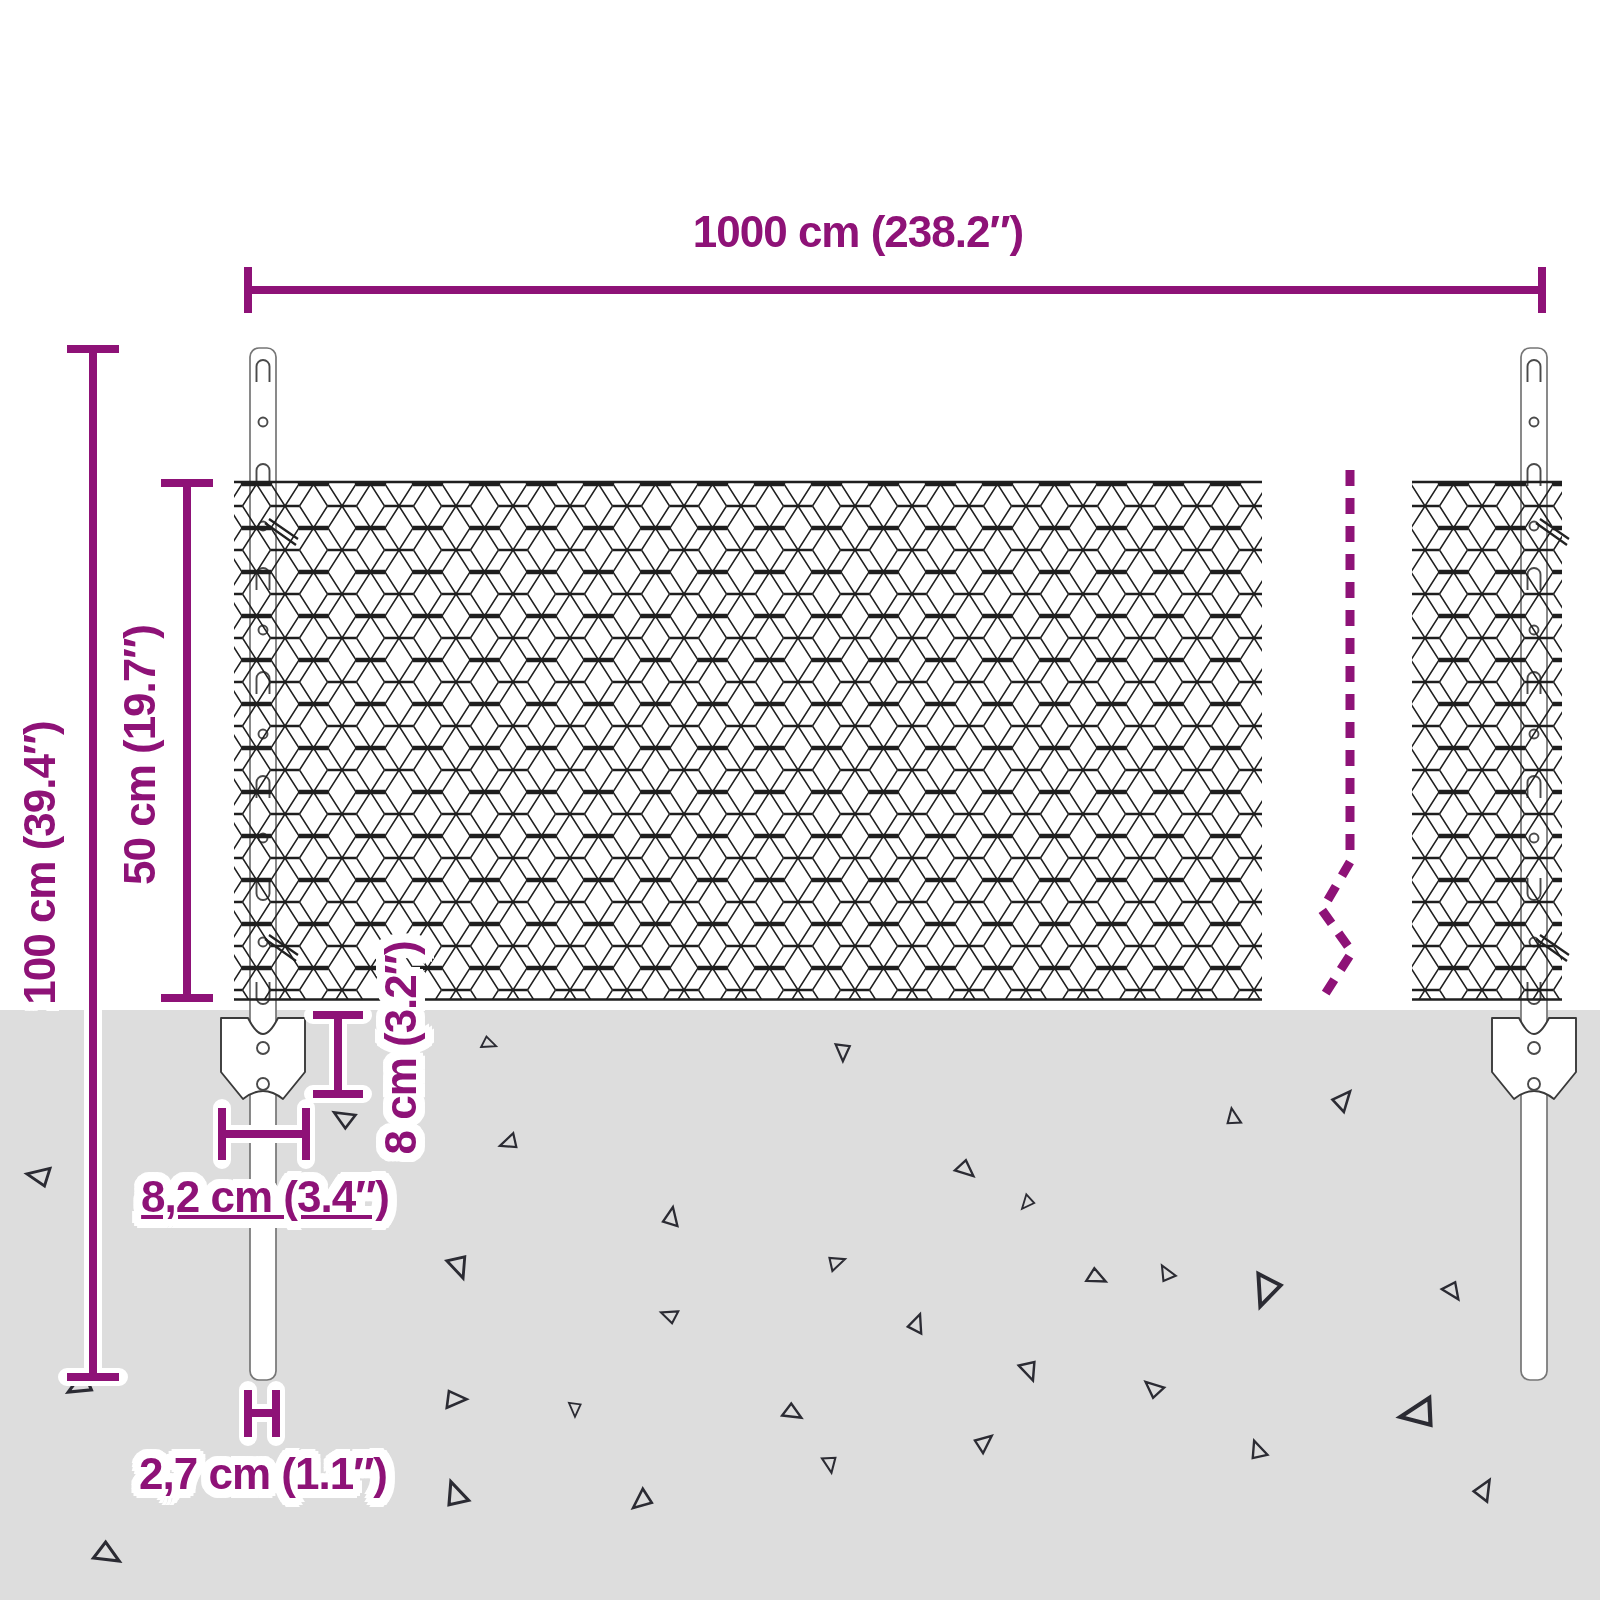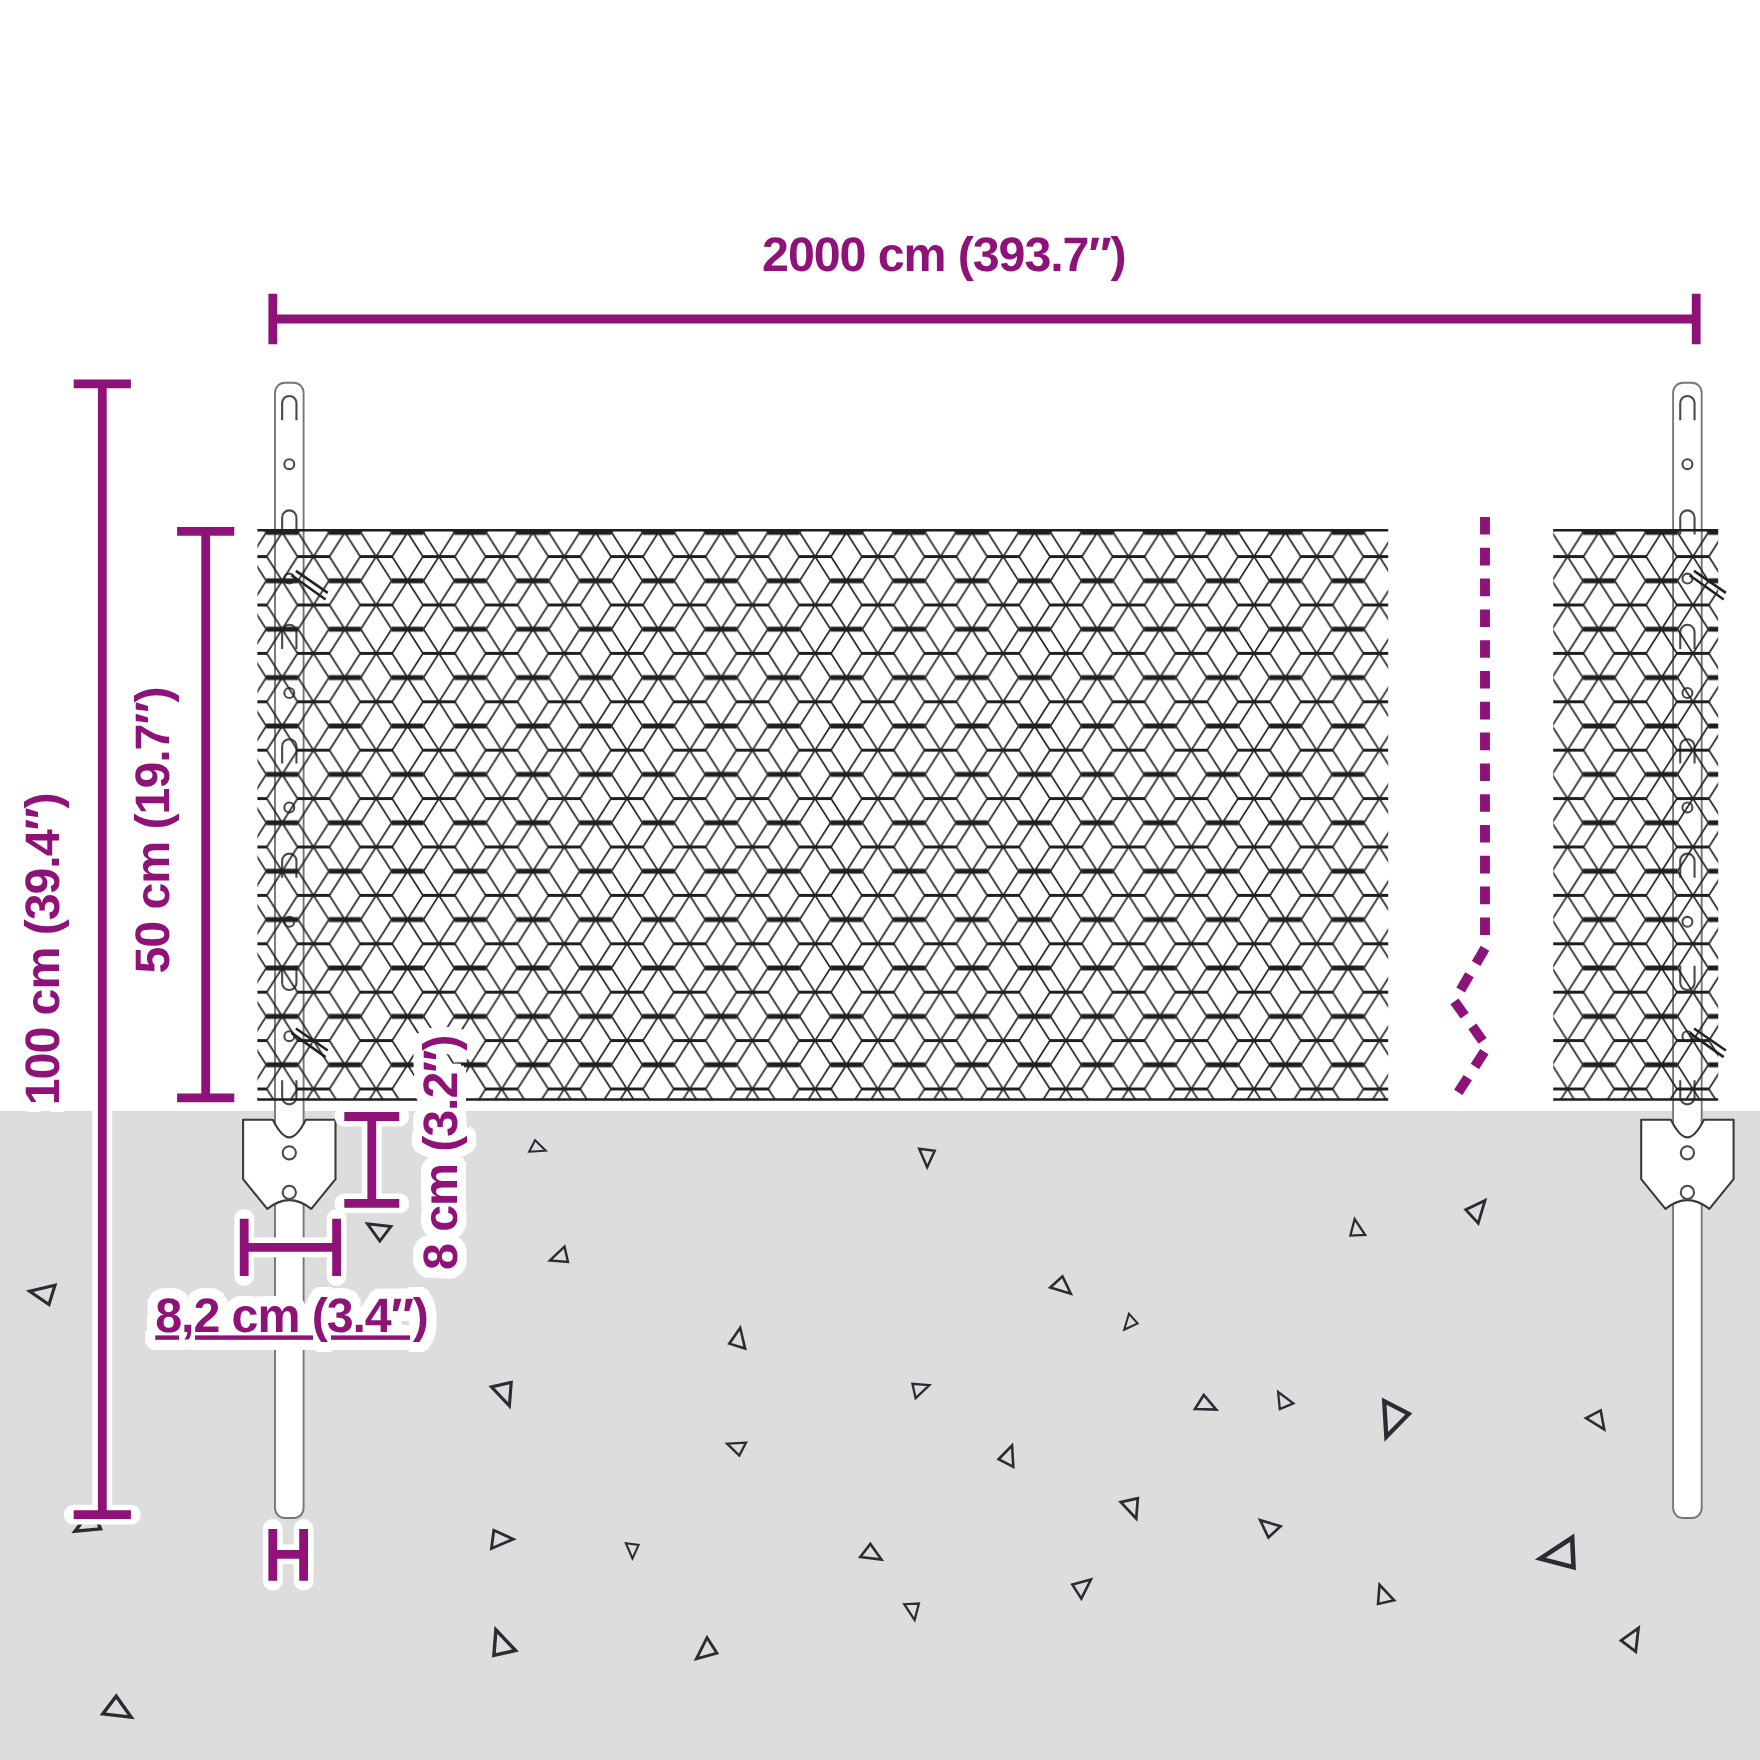--- a/index.html
+++ b/index.html
@@ -169,23 +169,24 @@
       <path class="dim-casing" d="M222,1108 V1160 M222,1134 H306 M306,1108 V1160"></path>
       <path class="dim-stroke" d="M222,1108 V1160 M222,1134 H306 M306,1108 V1160"></path>
     </g>
 
     <g>
       <path class="dim-casing" d="M248,1390 V1437 M248,1413 H276 M276,1390 V1437"></path>
       <path class="dim-stroke" d="M248,1390 V1437 M248,1413 H276 M276,1390 V1437"></path>
     </g>
   </svg>
 
-  <div class="dim-label" style="left:858px;top:232px;">2000 cm (393.7″)</div>
+  <div class="dim-label" style="left:858px;top:232px;">1000 cm (238.2″)</div>
 
   <div class="dim-label vert" style="left:40px;top:863px;">100 cm (39.4″)</div>
 
   <div class="dim-label vert" style="left:140px;top:755px;">50 cm (19.7″)</div>
 
   <div class="dim-label vert" style="left:401px;top:1048px;">8 cm (3.2″)</div>
 
   <div class="dim-label" style="left:265px;top:1197px;text-decoration:underline;">8,2 cm (3.4″)</div>
 
+  <div class="dim-label" style="left:263px;top:1474px;">2,7 cm (1.1″)</div>
 </div>
 
 </body></html>

